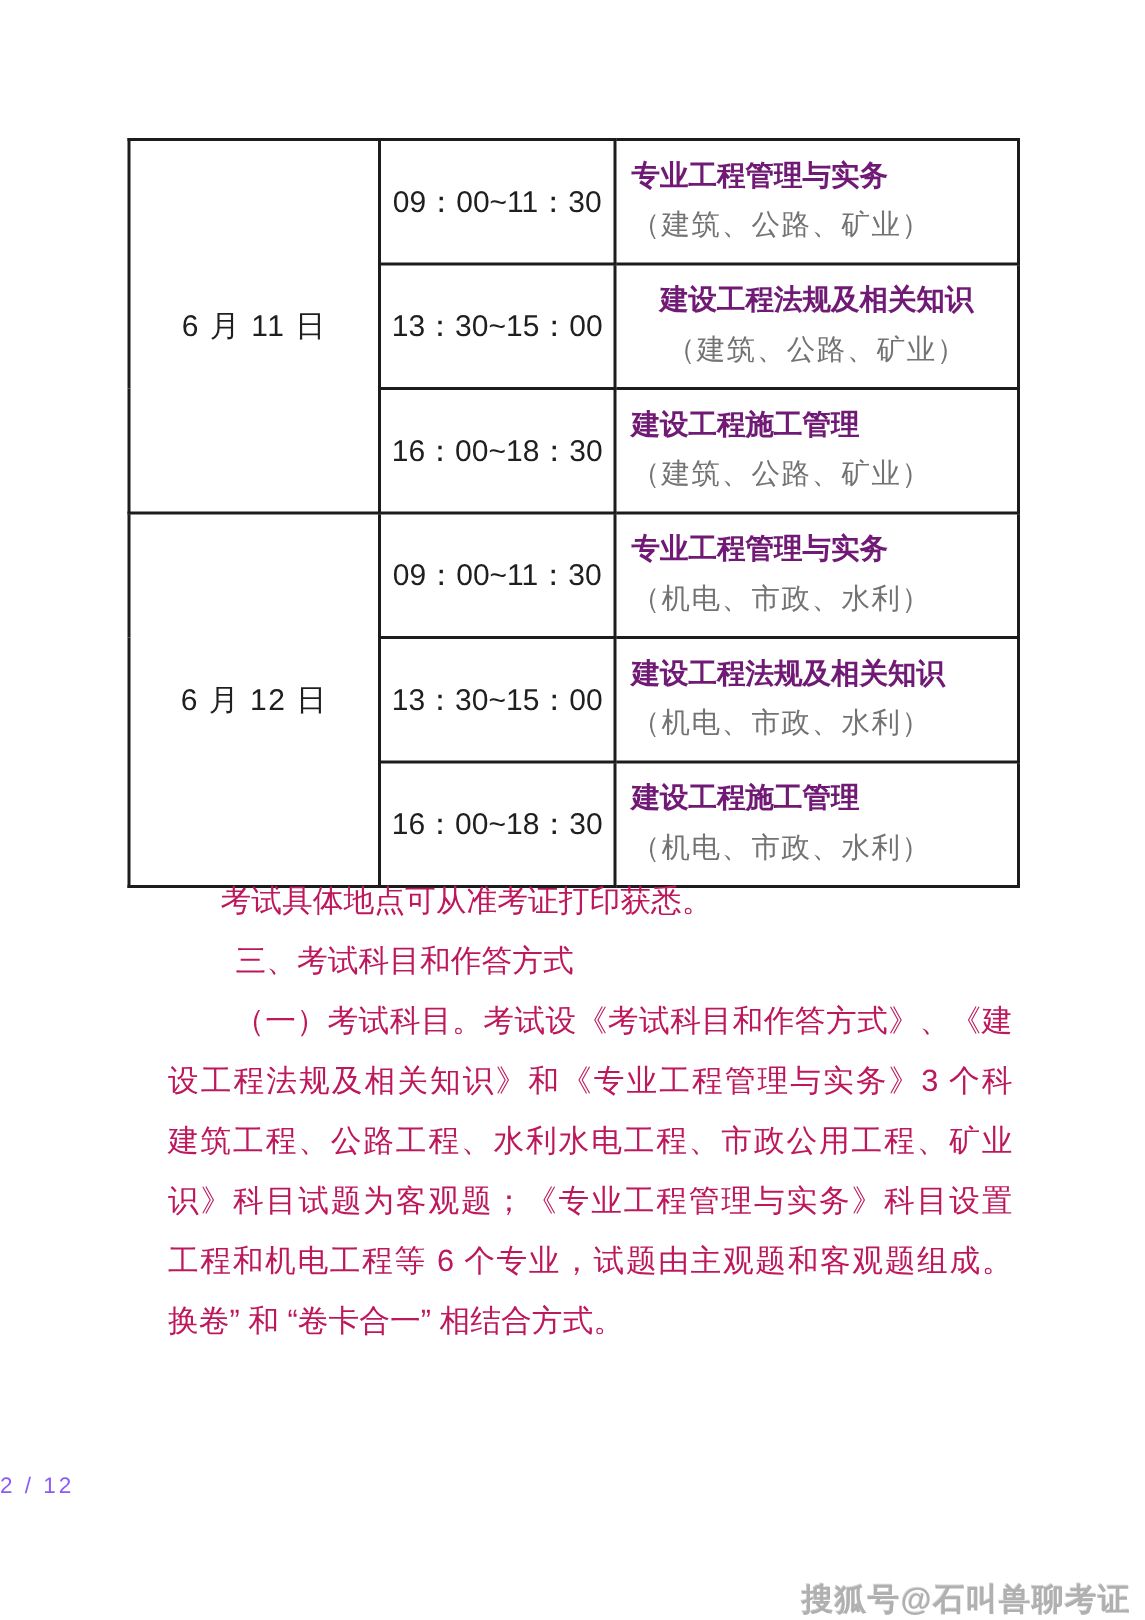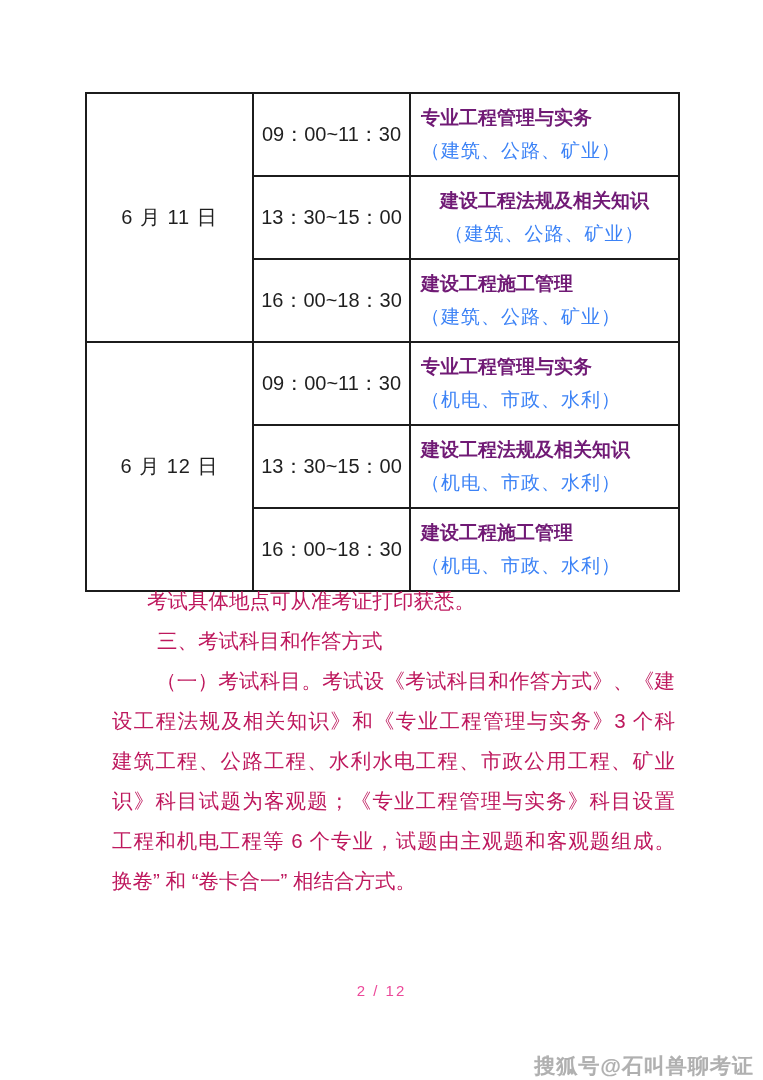--- a/index.html
+++ b/index.html
@@ -44,21 +44,21 @@
     padding: 7px 4px 7px 10px;
   }
   .subject-cell.centered .cellwrap { padding-left: 4px; }
   .subject-name {
     font-size: 19px; font-weight: 700; color: #701a75;
     text-align: left; line-height: 1.15;
   }
   .subject-cell.centered .subject-name { text-align: center; }
   .subject-majors {
     font-family: "Liberation Serif", serif;
-    font-size: 19px; font-weight: 400; color: #3b82f6;
+    font-size: 19px; font-weight: 400; color: #737373;
     text-align: left; letter-spacing: 1px; line-height: 1.15;
   }
   .subject-cell.centered .subject-majors { text-align: center; }
 
   
   .textblock {
     position: absolute; left: 112px; top: 581px; width: 563px;
   }
   .line {
     height: 40px; line-height: 40px;
@@ -67,22 +67,21 @@
     text-align: left;
   }
   .line.jl { text-align: justify; text-align-last: justify; }
   .indent-note  { text-indent: 35px; }
   .indent-head  { text-indent: 45px; }
   .indent-first { text-indent: 44px; }
 
   
   .page-number {
     position: absolute; left: 0; right: 0; top: 982px;
-    text-align: center;
-    font-size: 15px; color: #ec4899;
+    font-size: 15px; color: #8b5cf6;
     letter-spacing: 2px; font-weight: 500;
   }
   .watermark {
     position: absolute; right: 9px; top: 1052px;
     font-size: 21px; font-weight: 700;
     color: #b0b0b0;
     text-shadow: 1px 1px 0 #ffffff, -0.5px -0.5px 0 #d9d9d9;
     letter-spacing: 1px;
   }
 </style>

